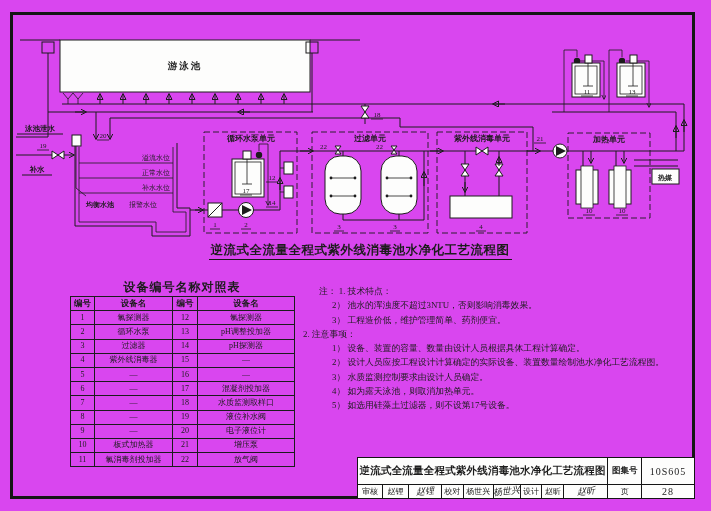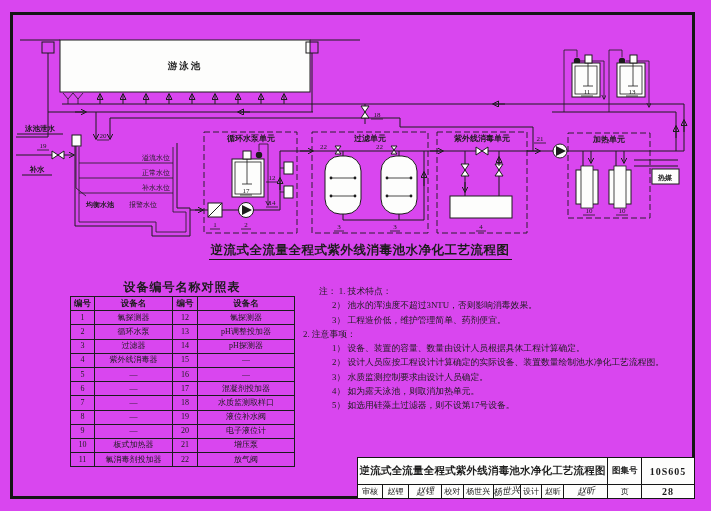--- a/index.html
+++ b/index.html
@@ -32,21 +32,21 @@
   .notes div{white-space:nowrap;}
   .tblock{position:absolute;left:357px;top:457px;width:338px;height:42px;
         border-left:1.5px solid #151515;border-top:1.5px solid #151515;box-sizing:border-box;
         background:#fdfdfc;}
   .tb-row{display:flex;box-sizing:border-box;}
   .tb-cell{border-right:1px solid #151515;border-bottom:1px solid #151515;box-sizing:border-box;
         display:flex;align-items:center;justify-content:center;overflow:hidden;white-space:nowrap;}
   .r1{height:27px;} .r2{height:13.5px;font-size:8px;}
   .tb-title{font-size:10.5px;font-weight:bold;letter-spacing:.2px;}
   .tb-lab{font-size:8.5px;font-weight:bold;}
-  .tb-val{font-size:10px;font-weight:bold;letter-spacing:1px;}
+  .tb-val{font-size:10px;font-weight:normal;letter-spacing:1px;}
   .sig{font-style:italic;font-size:9px;transform:rotate(-5deg);}
 </style>
 </head>
 <body>
 
 <div class="page">
   <div class="frame"></div>
 
   <svg width="711" height="270" viewBox="0 0 711 270">
     <defs>

